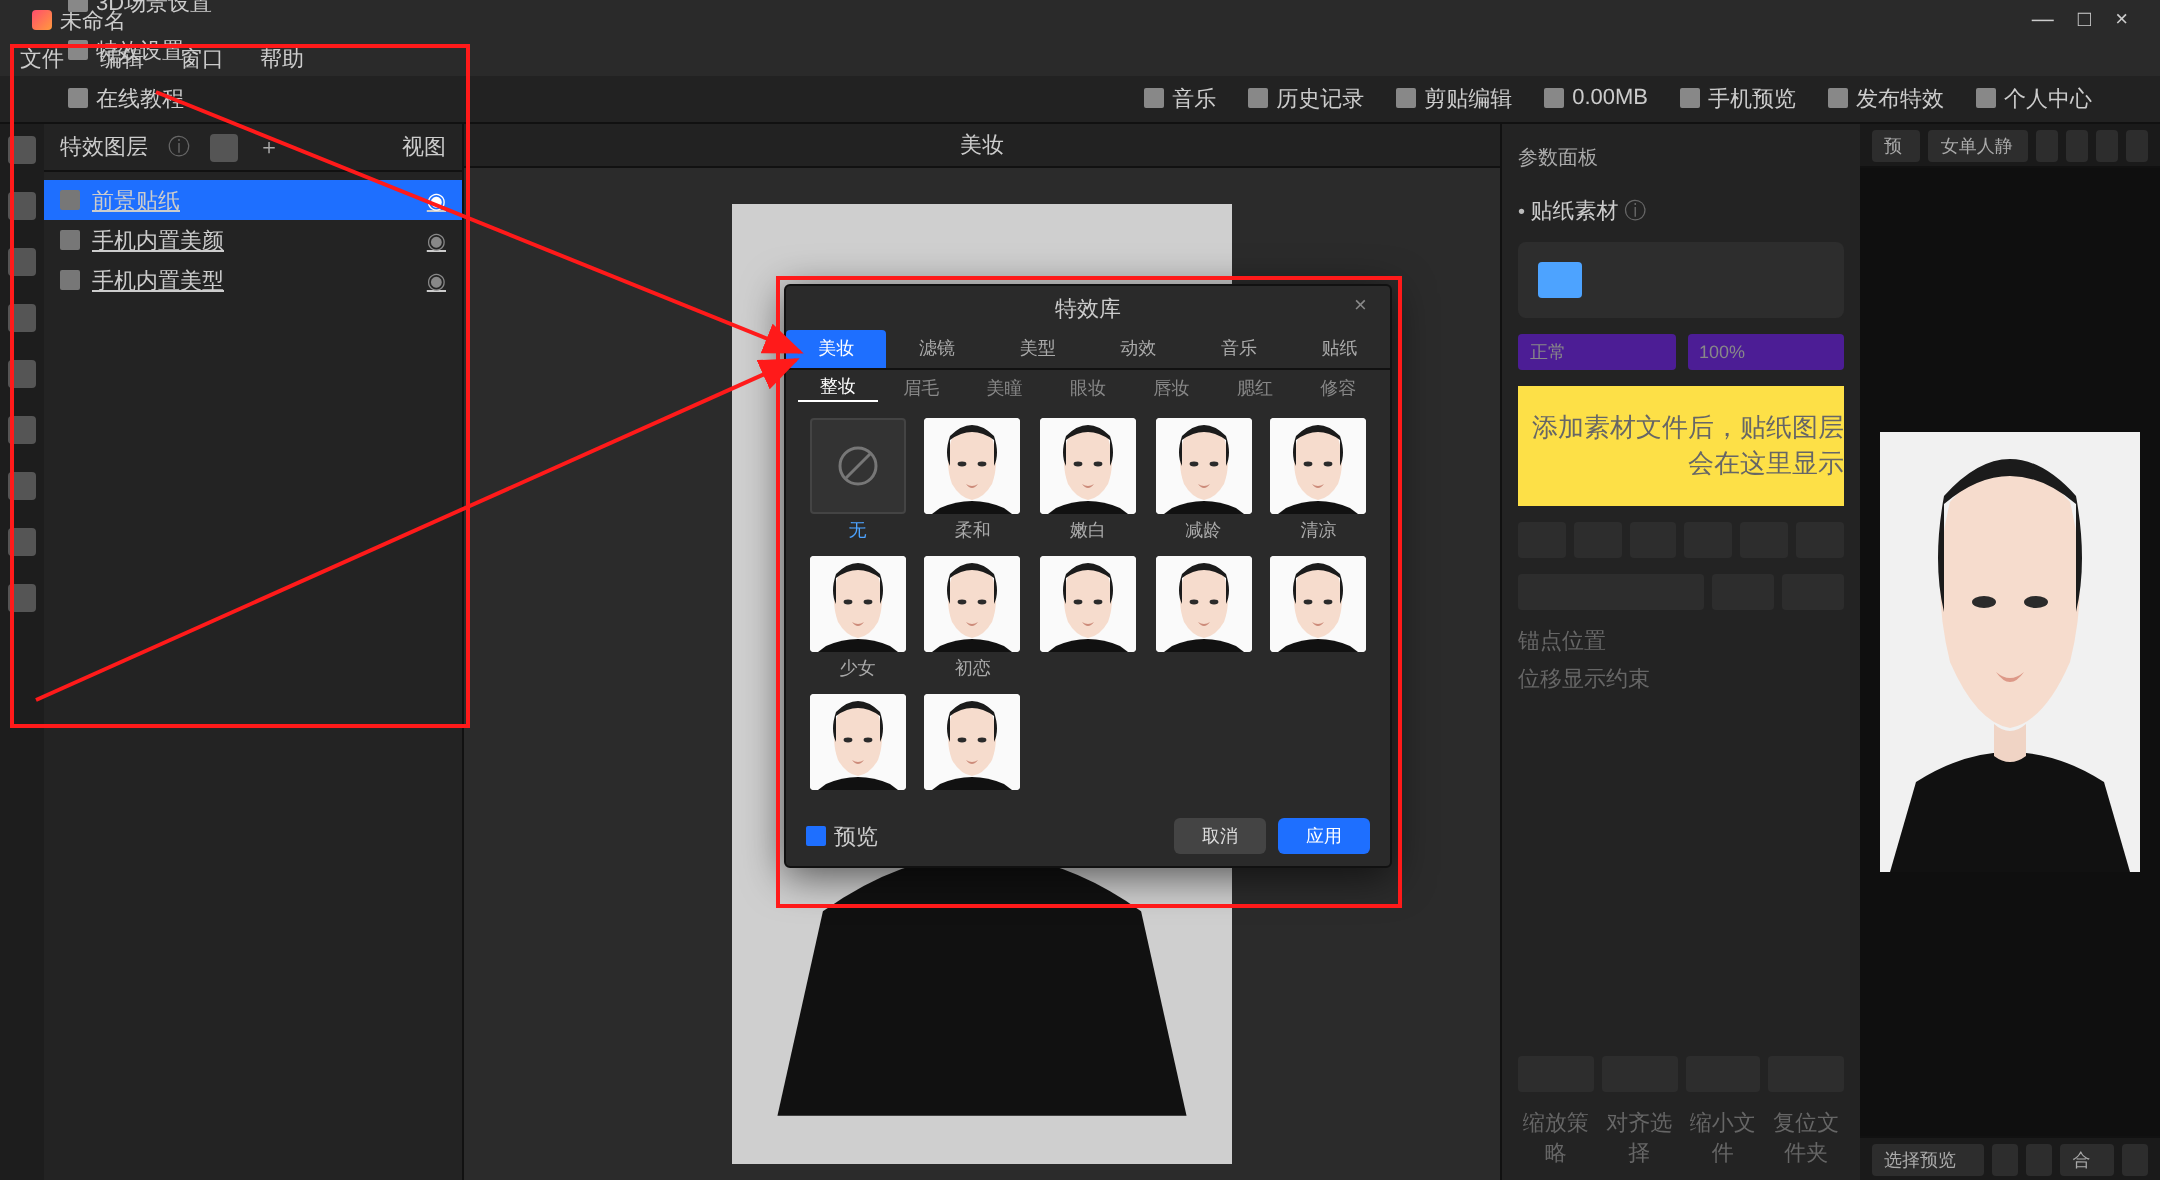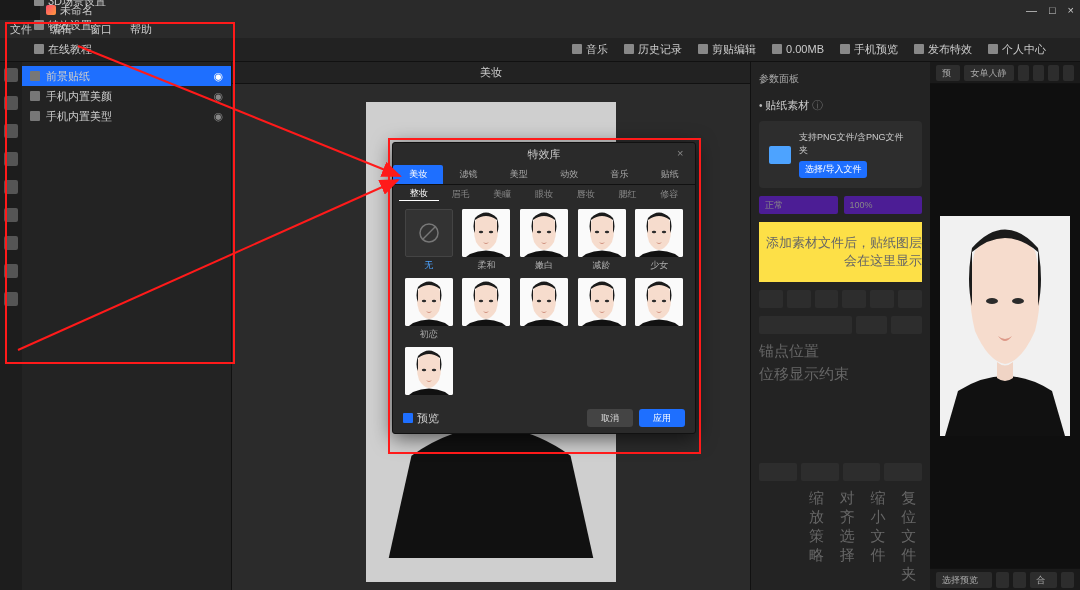--- a/index.html
+++ b/index.html
@@ -1,49 +1,49 @@
 <!DOCTYPE html>
 <html><head>
 <meta charset="utf-8">
 <style>
   *{box-sizing:border-box;margin:0;padding:0;font-family:"Microsoft YaHei",Arial,sans-serif;font-size:11px;color:#ccc;}
   body{background:#1a1a1a;width:1080px;height:590px;overflow:hidden;position:relative;}
-  .titlebar{height:20px;background:#2a2a2a;display:flex;align-items:center;padding:0 6px;gap:4px;margin-left:40px;}
+  .titlebar{height:20px;background:#2a2a2a;display:flex;align-items:center;padding:0 16px;gap:4px;}
   .titlebar .logo{width:10px;height:10px;background:linear-gradient(135deg,#ff4d6d,#ff9a3d);border-radius:2px;}
   .menubar{height:18px;background:#2a2a2a;display:flex;align-items:center;gap:18px;padding:0 10px;font-size:10px;color:#bbb;}
   .toolbar{height:24px;background:#222;border-bottom:1px solid #111;display:flex;align-items:flex-end;padding:0 26px;gap:2px;}
   .toolbar .tb-item{display:flex;align-items:center;gap:4px;padding:0 8px;height:24px;cursor:pointer;color:#bbb;font-size:10px;}
   .toolbar .tb-item.dim{color:#666;}
   .toolbar .spacer{flex:1;}
   .tb-icon{width:10px;height:10px;background:#888;border-radius:1px;display:inline-block;}
   .main{display:flex;height:528px;}
   .left-rail{width:22px;background:#1d1d1d;display:flex;flex-direction:column;align-items:center;padding-top:6px;gap:14px;}
   .left-rail .ri{width:14px;height:14px;background:#555;border-radius:2px;}
   .left-panel{width:210px;background:#232323;border-right:1px solid #111;}
   .lp-head{height:24px;display:flex;align-items:center;gap:10px;padding:0 8px;border-bottom:1px solid #111;font-size:10px;color:#aaa;}
   .lp-head .iconbtn{width:14px;height:14px;background:#555;border-radius:2px;}
-  .lp-body{padding:4px 0;}
+  .lp-body{padding:4px 0;text-decoration:underline;}
   .layer{height:20px;display:flex;align-items:center;gap:6px;padding:0 8px;font-size:10px;}
   .layer .ly-ic{width:10px;height:10px;background:#777;border-radius:1px;}
   .layer.sel{background:#1e6fff;color:#fff;}
   .canvas{flex:1;background:#2b2b2b;position:relative;display:flex;align-items:flex-start;justify-content:center;overflow:hidden;}
   .canvas-head{position:absolute;top:0;left:0;right:0;height:22px;background:#222;display:flex;align-items:center;justify-content:center;color:#888;font-size:10px;border-bottom:1px solid #111;}
   .photo{margin-top:40px;width:250px;height:480px;background:#cfcfcf;position:relative;}
   .right-panel{width:180px;background:#232323;border-left:1px solid #111;padding:6px 8px;display:flex;flex-direction:column;gap:8px;}
   .rp-head{height:22px;display:flex;align-items:center;font-size:10px;color:#aaa;}
   .rp-sec{font-size:10px;color:#bbb;}
   .dropzone{background:#2d2d2d;border-radius:4px;padding:10px;display:flex;gap:8px;align-items:center;}
   .folder-ic{width:22px;height:18px;background:#4da3ff;border-radius:2px;}
   .dz-btn{background:#1e6fff;color:#fff;padding:2px 6px;border-radius:3px;font-size:9px;display:inline-block;margin-top:4px;}
   .rp-row{display:flex;gap:6px;}
   .rp-row .sel{flex:1;height:18px;background:#4c1d95;border-radius:2px;line-height:18px;padding:0 6px;font-size:9px;color:#888;}
   .rp-empty{height:60px;background:#fde047;color:#666;font-size:13px;display:flex;align-items:center;justify-content:center;text-align:right;}
   .rp-btnrow{display:flex;gap:4px;}
   .rp-btnrow .b{flex:1;height:18px;background:#2d2d2d;border-radius:2px;}
-  .rp-lbl{font-size:15px;color:#666;}
+  .rp-lbl{font-size:11px;color:#666;}
   .rp-group{display:flex;flex-direction:column;gap:4px;}
   .preview{width:150px;background:#1a1a1a;display:flex;flex-direction:column;}
   .pv-head{height:22px;display:flex;align-items:center;justify-content:flex-end;gap:4px;padding:0 6px;border-bottom:1px solid #111;}
   .pv-head .pvbtn{height:16px;background:#2d2d2d;border-radius:2px;padding:0 6px;line-height:16px;font-size:9px;color:#aaa;}
   .pv-head .pvic{width:16px;height:16px;background:#2d2d2d;border-radius:2px;}
   .pv-img{flex:1;display:flex;align-items:center;justify-content:center;background:#0f0f0f;}
   .pv-face{width:130px;height:220px;background:#e8e8e8;}
   .pv-foot{height:22px;display:flex;align-items:center;gap:4px;padding:0 6px;border-top:1px solid #111;}
   .pv-foot .pvbtn{height:16px;background:#2d2d2d;border-radius:2px;padding:0 6px;line-height:16px;font-size:9px;color:#aaa;}
   .pv-foot .pvic{width:16px;height:16px;background:#2d2d2d;border-radius:2px;}
@@ -160,20 +160,28 @@
     <div class="ri"></div>
     <div class="ri"></div>
     <div class="ri"></div>
     <div class="ri"></div>
     <div class="ri"></div>
     <div class="ri"></div>
     <div class="ri"></div>
   </div>
 
   <div class="left-panel">
+    <div class="lp-head">
+      <span>特效图层</span>
+      <span style="color:#666;">ⓘ</span>
+      <span class="iconbtn"></span>
+      <span style="color:#aaa;">＋</span>
+      <span style="flex:1"></span>
+      <span>视图</span>
+    </div>
     <div class="lp-body" id="layers">
         <div class="layer sel">
           <span class="ly-ic"></span>
           <span>前景贴纸</span>
           <span style="flex:1"></span>
           <span style="color:#fff">◉</span>
         </div>
         <div class="layer">
           <span class="ly-ic"></span>
           <span>手机内置美颜</span>
@@ -207,24 +215,20 @@
         <path d="M95 238 Q110 250 125 238 L125 265 Q110 275 95 265 Z" fill="#f0d4c5"></path>
       </svg>
     </div>
   </div>
 
   <div class="right-panel">
     <div class="rp-head">参数面板</div>
     <div class="rp-sec">• <span>贴纸素材</span> <span style="color:#666">ⓘ</span></div>
     <div class="dropzone">
       <div class="folder-ic"></div>
-      <div>
-        <div style="font-size:9px;color:#ccc;">支持PNG文件/含PNG文件夹</div>
-        <div class="dz-btn">选择/导入文件</div>
-      </div>
     </div>
     <div class="rp-row">
       <div class="sel">正常</div>
       <div class="sel">100%</div>
     </div>
     <div class="rp-empty">添加素材文件后，贴纸图层会在这里显示</div>
     <div class="rp-btnrow">
       <div class="b"></div>
         <div class="b"></div>
         <div class="b"></div>
@@ -241,21 +245,21 @@
       <div class="rp-lbl">锚点位置</div>
       <div class="rp-lbl">位移显示约束</div>
     </div>
     <div style="flex:1"></div>
     <div class="rp-btnrow">
       <div class="b"></div>
         <div class="b"></div>
         <div class="b"></div>
         <div class="b"></div>
     </div>
-    <div style="display:flex;gap:4px;margin-left:44px;">
+    <div style="display:flex;gap:4px;">
       <span class="rp-lbl" style="flex:1;text-align:center">缩放策略</span>
       <span class="rp-lbl" style="flex:1;text-align:center">对齐选择</span>
       <span class="rp-lbl" style="flex:1;text-align:center">缩小文件</span>
       <span class="rp-lbl" style="flex:1;text-align:center">复位文件夹</span>
     </div>
   </div>
 
   <div class="preview">
     <div class="pv-head">
       <div class="pvbtn">预览</div>
@@ -366,20 +370,34 @@
           <svg viewBox="0 0 48 48" width="48" height="48">
             <rect width="48" height="48" fill="#fafafa"></rect>
             <path d="M14 10 Q24 0 34 10 Q38 22 34 33 Q30 40 24 41 Q18 40 14 33 Q10 22 14 10" fill="#f6dccd"></path>
             <path d="M13 9 Q24 -2 35 9 Q38 18 35 24 L35 11 Q24 3 13 11 L13 24 Q10 18 13 9" fill="#1b1b1b"></path>
             <ellipse cx="19" cy="23" rx="2.2" ry="1.2" fill="#2b2b2b"></ellipse>
             <ellipse cx="29" cy="23" rx="2.2" ry="1.2" fill="#2b2b2b"></ellipse>
             <path d="M21 33 Q24 35 27 33 Q24 37 21 33" fill="#cc8b7a"></path>
             <path d="M8 45 Q24 38 40 45 L44 48 L4 48 Z" fill="#111"></path>
           </svg>
         </div>
+        <div class="m-lbl">清凉</div>
+      </div>
+      <div class="m-cell">
+        <div class="m-thumb">
+          <svg viewBox="0 0 48 48" width="48" height="48">
+            <rect width="48" height="48" fill="#fafafa"></rect>
+            <path d="M14 10 Q24 0 34 10 Q38 22 34 33 Q30 40 24 41 Q18 40 14 33 Q10 22 14 10" fill="#f6dccd"></path>
+            <path d="M13 9 Q24 -2 35 9 Q38 18 35 24 L35 11 Q24 3 13 11 L13 24 Q10 18 13 9" fill="#1b1b1b"></path>
+            <ellipse cx="19" cy="23" rx="2.2" ry="1.2" fill="#2b2b2b"></ellipse>
+            <ellipse cx="29" cy="23" rx="2.2" ry="1.2" fill="#2b2b2b"></ellipse>
+            <path d="M21 33 Q24 35 27 33 Q24 37 21 33" fill="#cc8b7a"></path>
+            <path d="M8 45 Q24 38 40 45 L44 48 L4 48 Z" fill="#111"></path>
+          </svg>
+        </div>
         <div class="m-lbl">少女</div>
       </div>
       <div class="m-cell">
         <div class="m-thumb">
           <svg viewBox="0 0 48 48" width="48" height="48">
             <rect width="48" height="48" fill="#fafafa"></rect>
             <path d="M14 10 Q24 0 34 10 Q38 22 34 33 Q30 40 24 41 Q18 40 14 33 Q10 22 14 10" fill="#f6dccd"></path>
             <path d="M13 9 Q24 -2 35 9 Q38 18 35 24 L35 11 Q24 3 13 11 L13 24 Q10 18 13 9" fill="#1b1b1b"></path>
             <ellipse cx="19" cy="23" rx="2.2" ry="1.2" fill="#2b2b2b"></ellipse>
             <ellipse cx="29" cy="23" rx="2.2" ry="1.2" fill="#2b2b2b"></ellipse>

